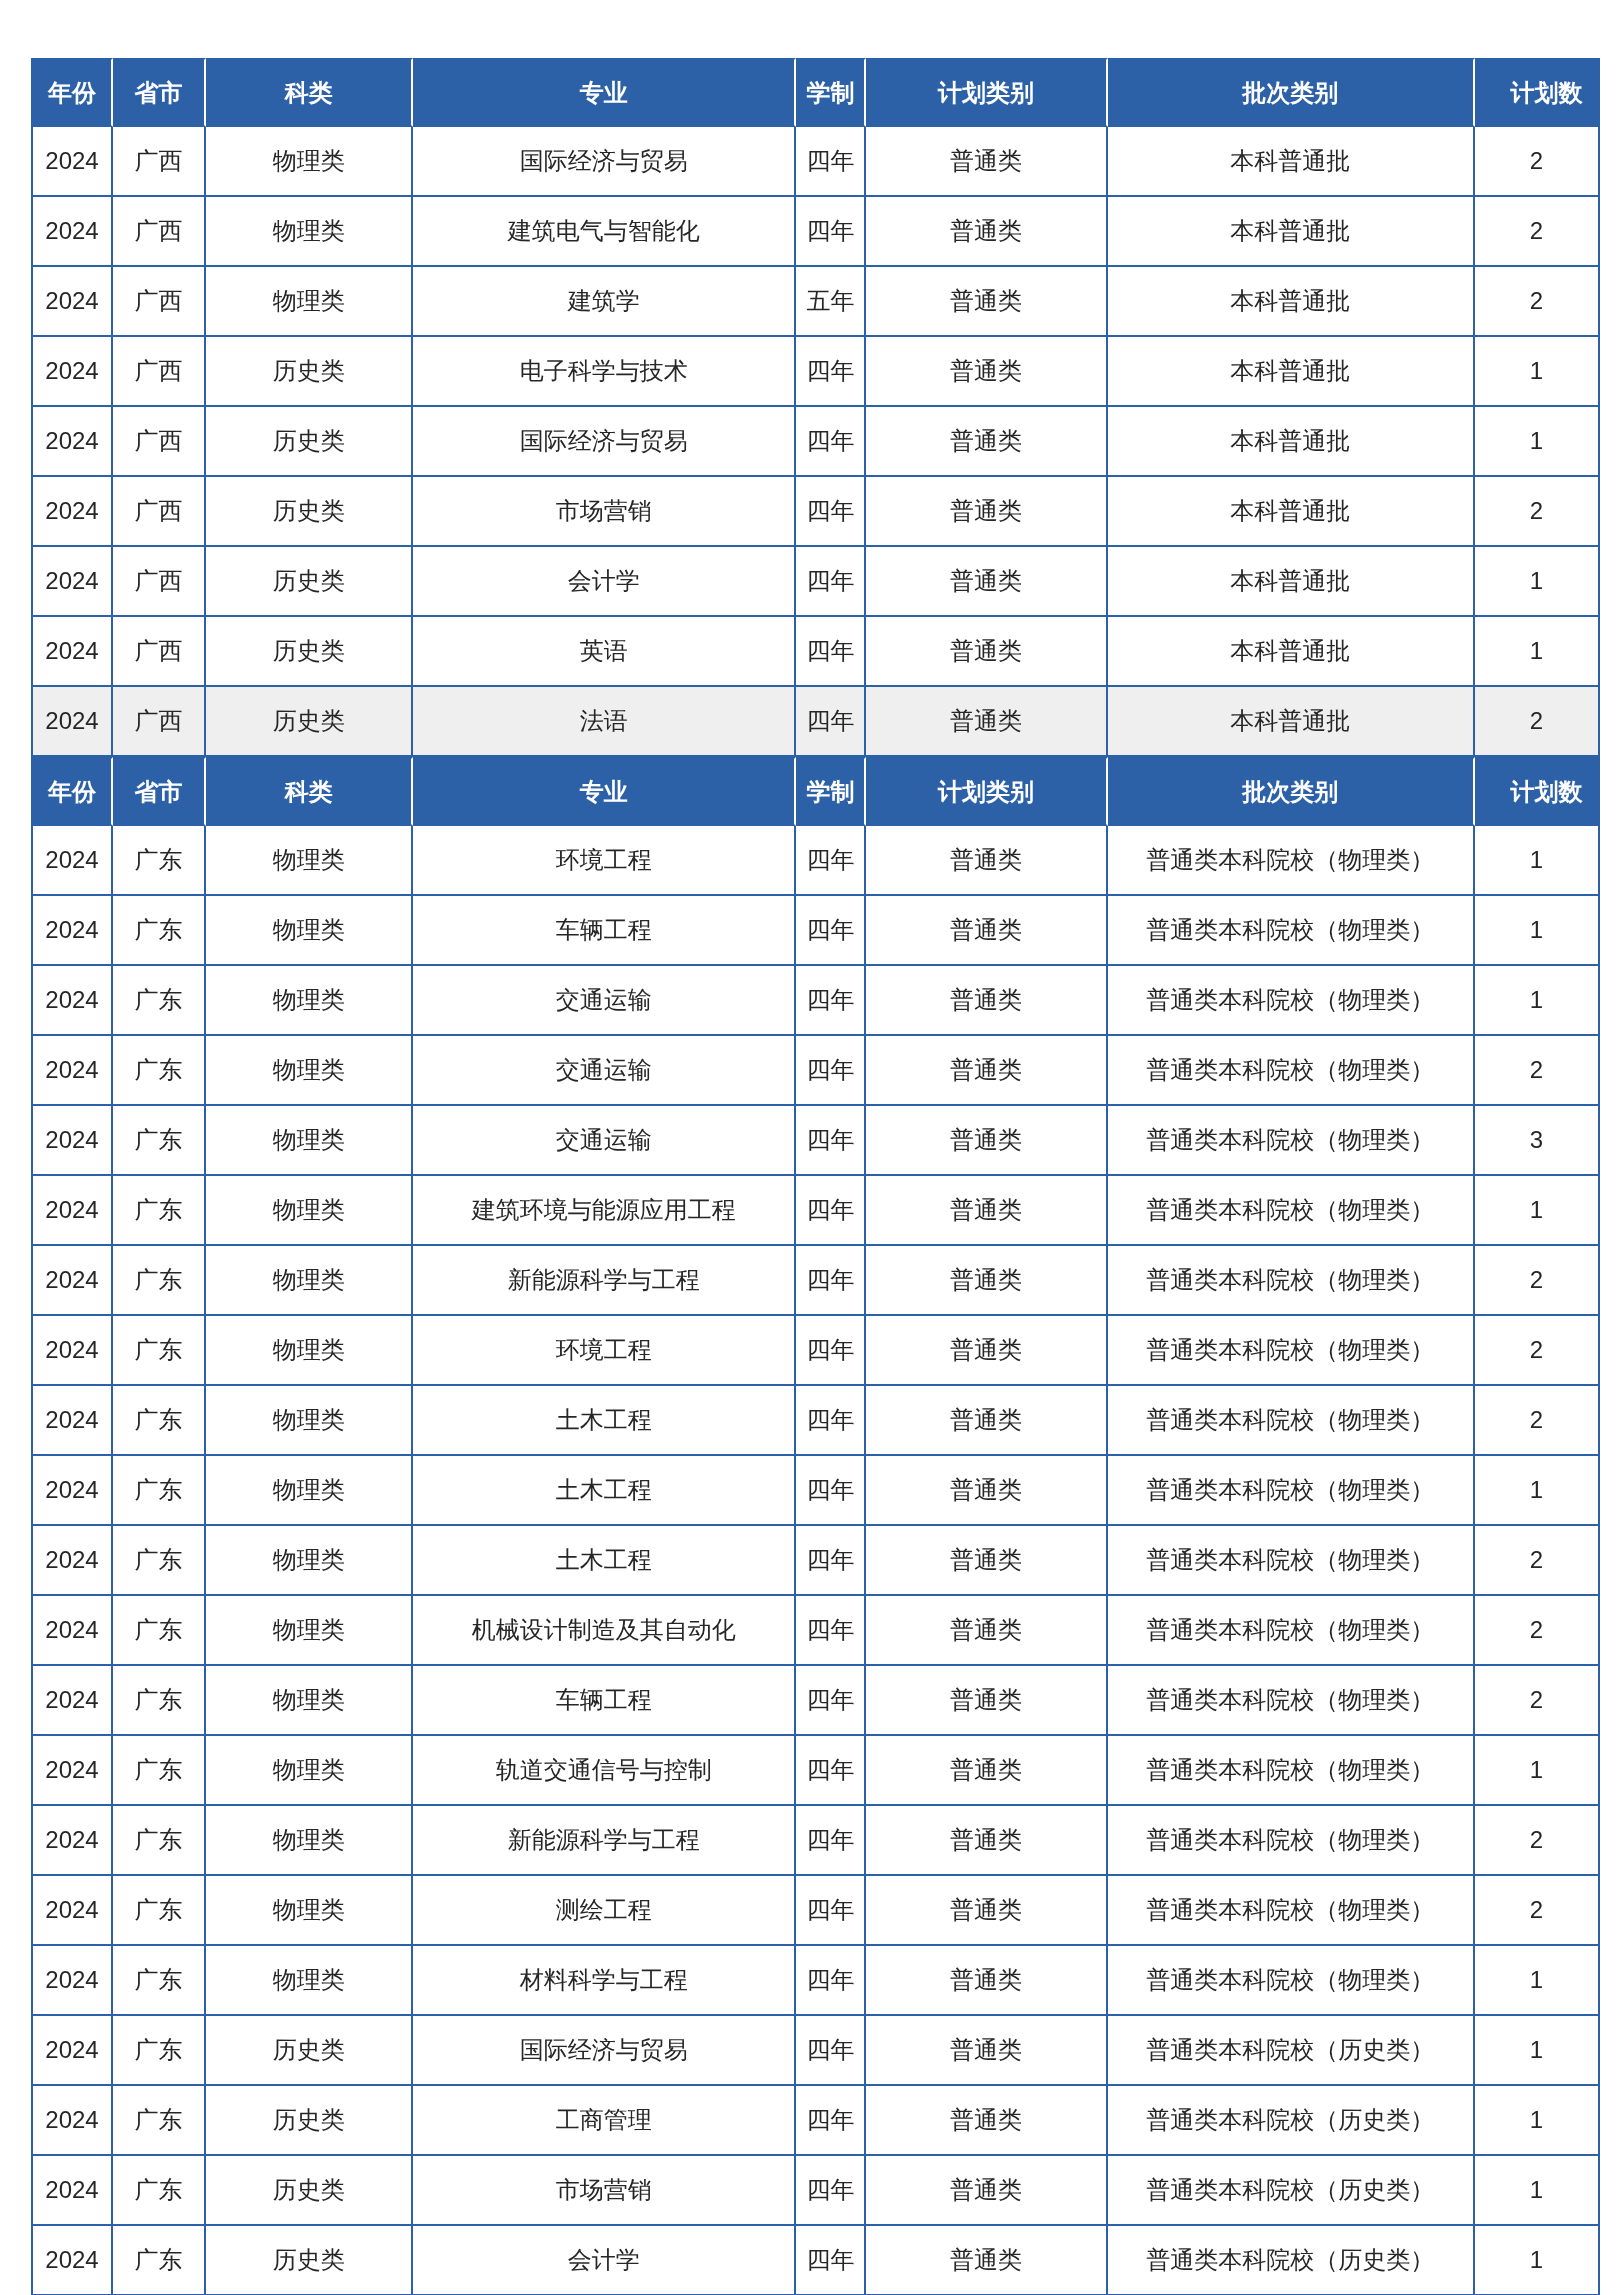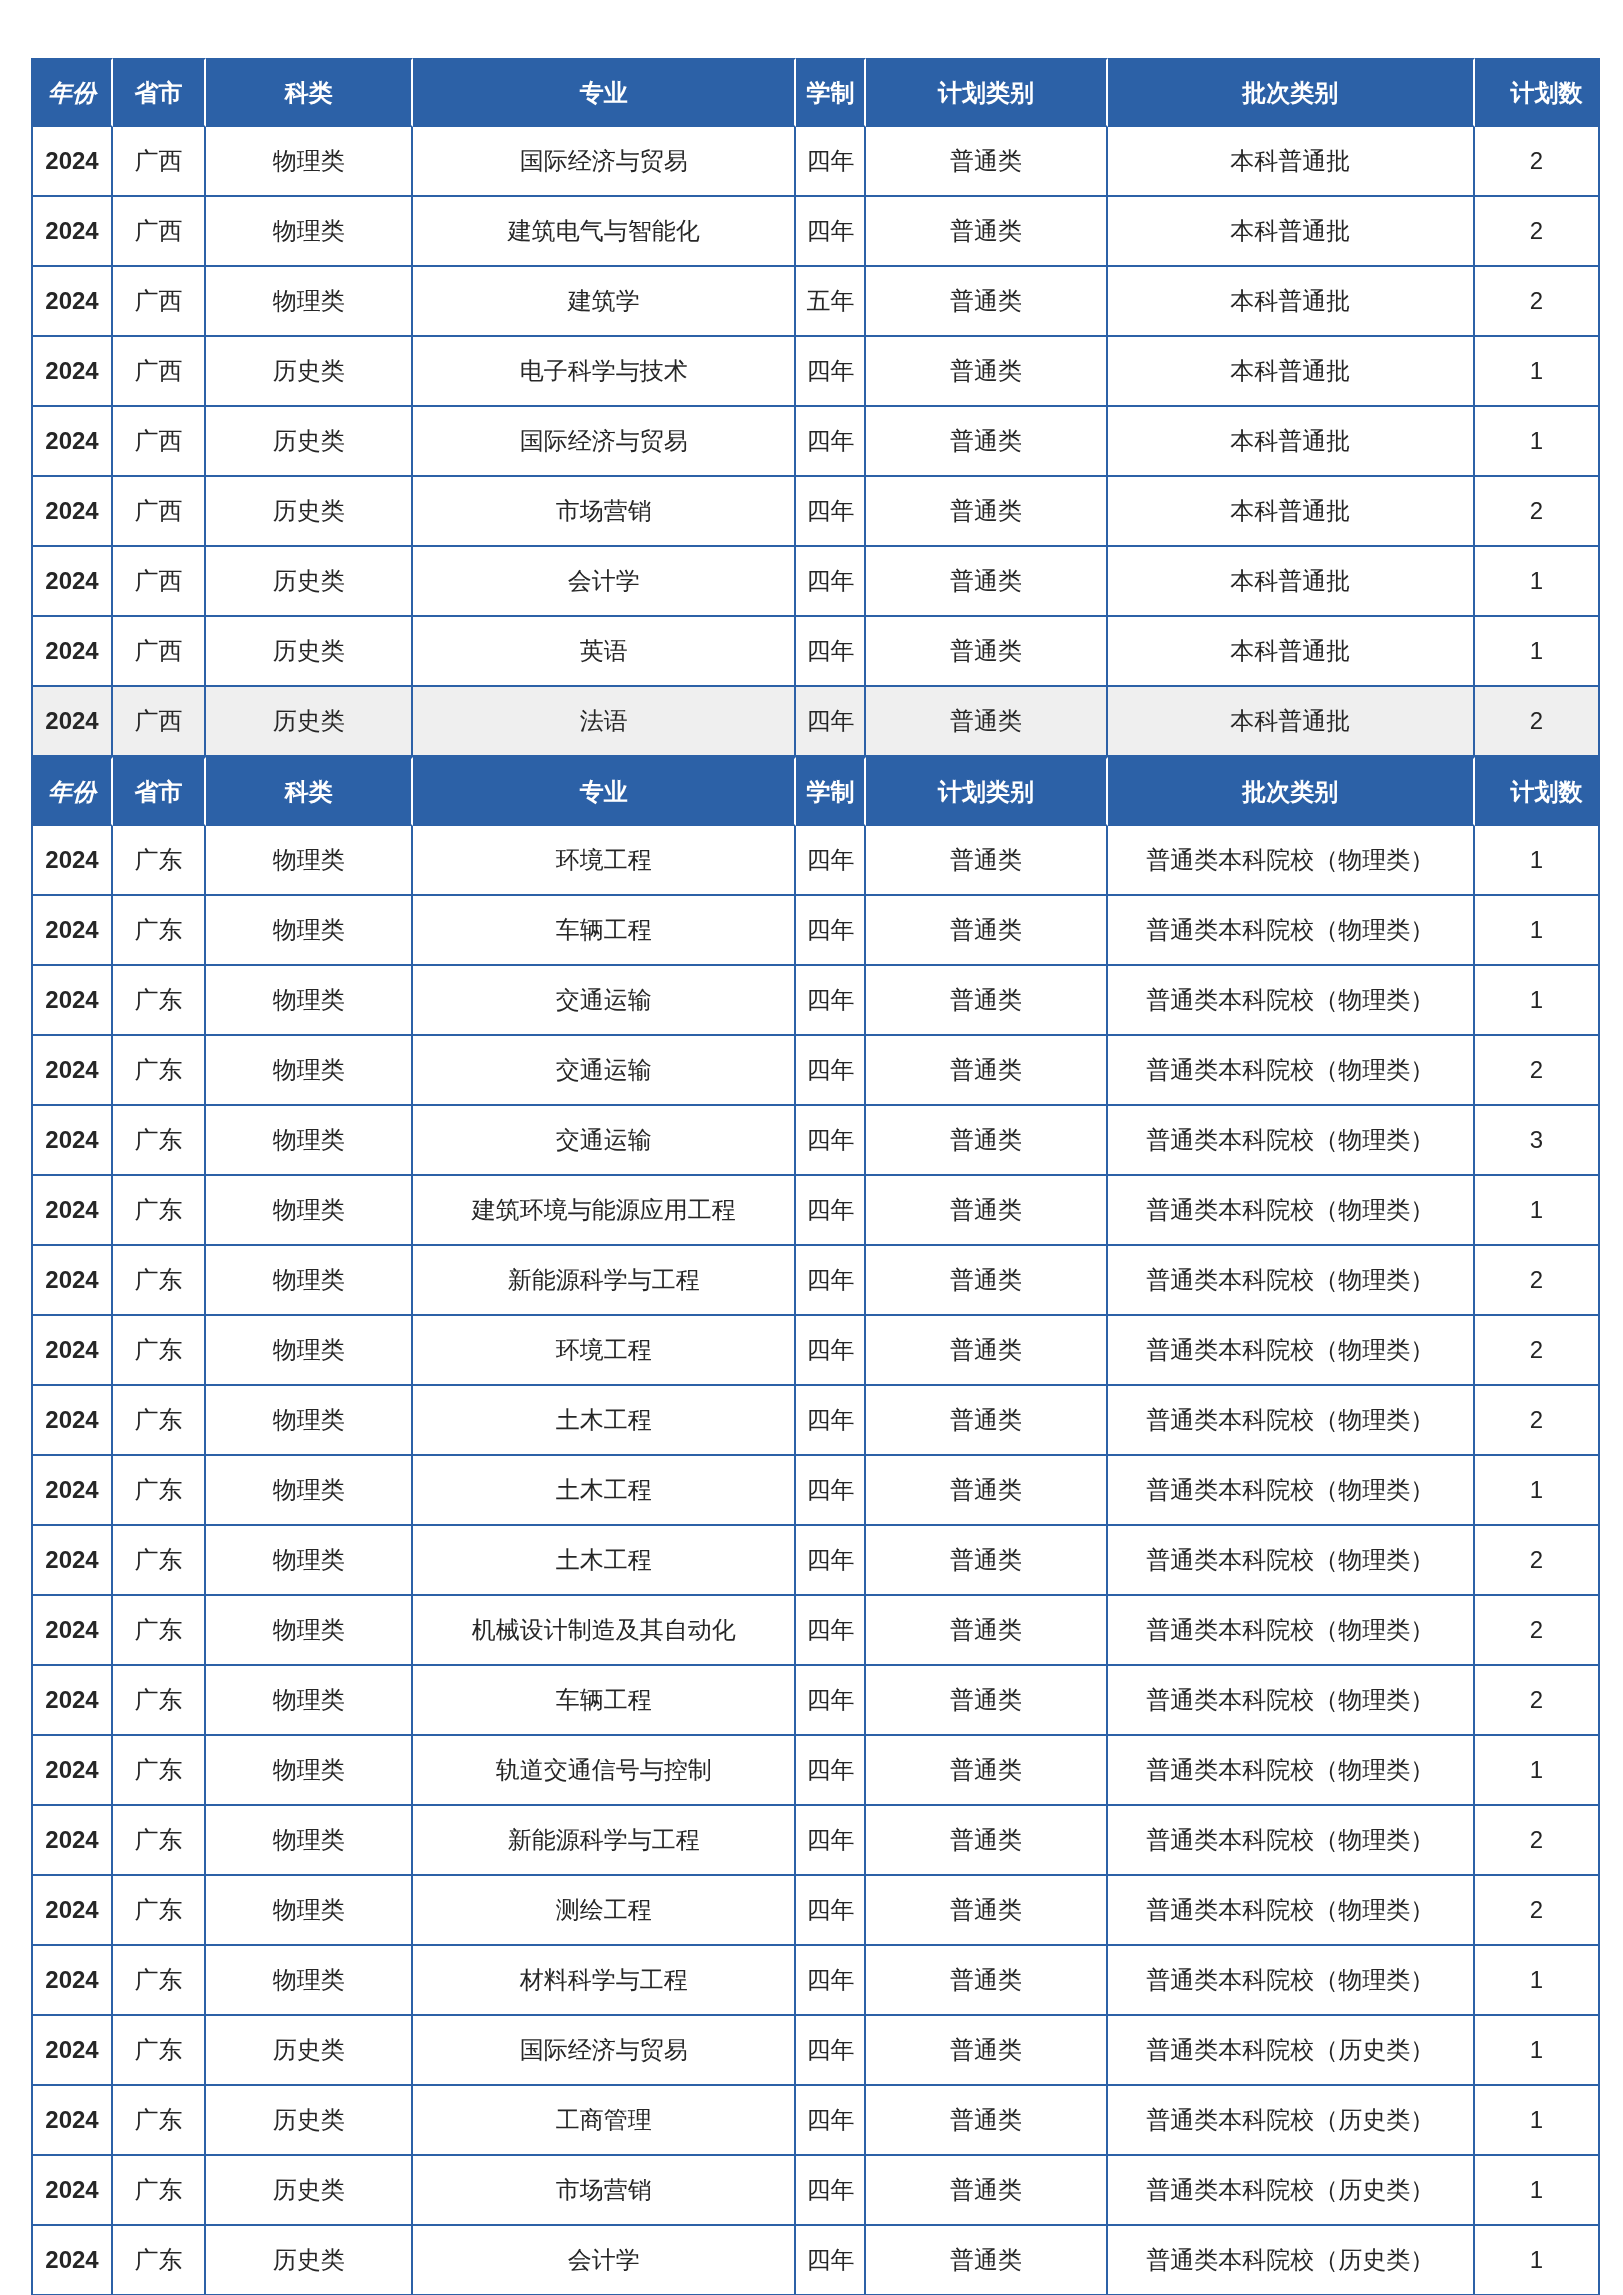--- a/index.html
+++ b/index.html
@@ -43,30 +43,30 @@
   }
   .plan-table th{
     height:69px;
     background:var(--header-bg);
     color:var(--header-text);
     font-weight:bold;
     border-top:2px solid var(--border-color);
     border-bottom:2px solid var(--border-color);
     border-right:2px solid #ffffff;
   }
-  .plan-table th:first-child{border-left:2px solid var(--border-color);font-style:italic;}
+  .plan-table th:first-child{border-left:2px solid var(--border-color);}
   .plan-table th:last-child{border-right:2px solid var(--border-color);padding-left:24px;}
   .plan-table td{
     height:70px;
     background:#ffffff;
     color:var(--body-text);
     border-right:2px solid var(--border-color);
     border-bottom:2px solid var(--border-color);
   }
-  .plan-table td:first-child{border-left:2px solid var(--border-color);font-weight:bold;}
+  .plan-table td:first-child{border-left:2px solid var(--border-color);}
   .plan-table tr.highlight td{background:var(--highlight-bg);}
 </style>
 </head>
 <body>
 
 <table class="plan-table">
   <colgroup>
     <col class="c-year">
       <col class="c-province">
       <col class="c-subject">

